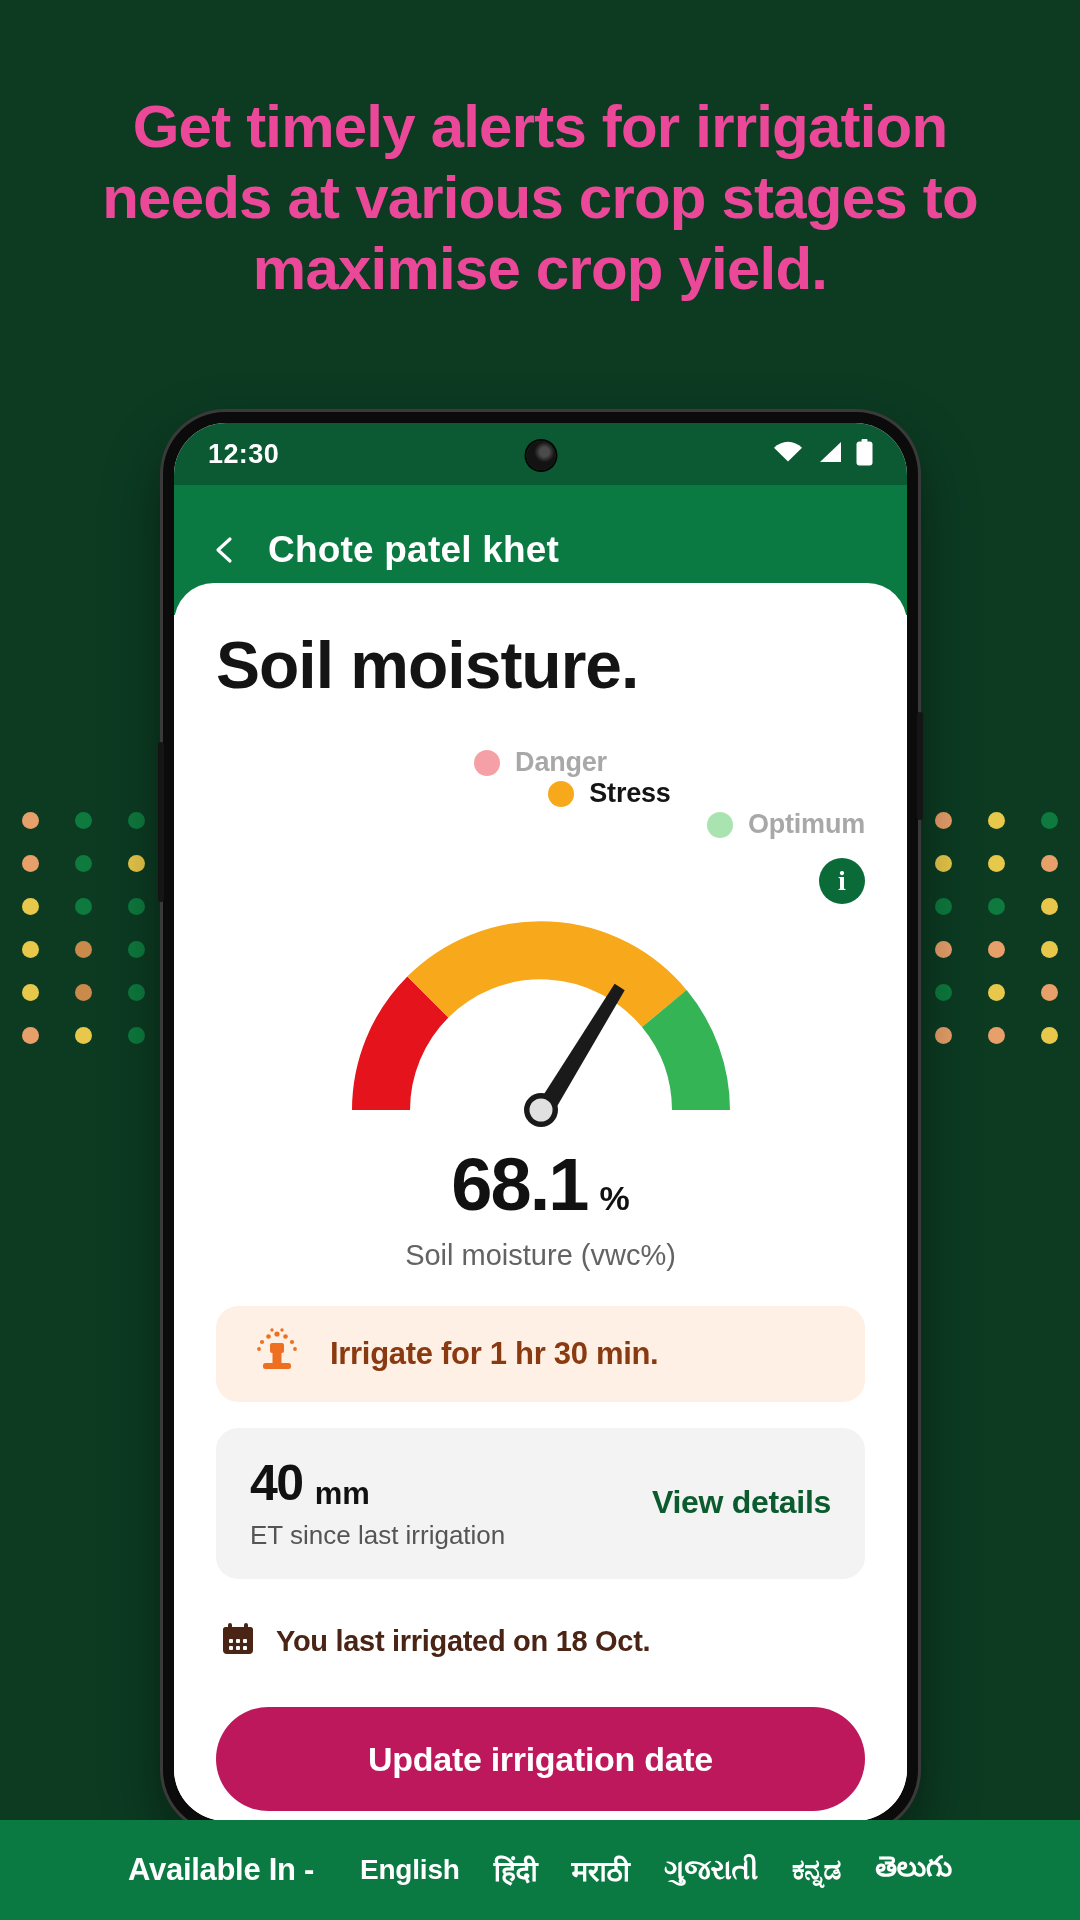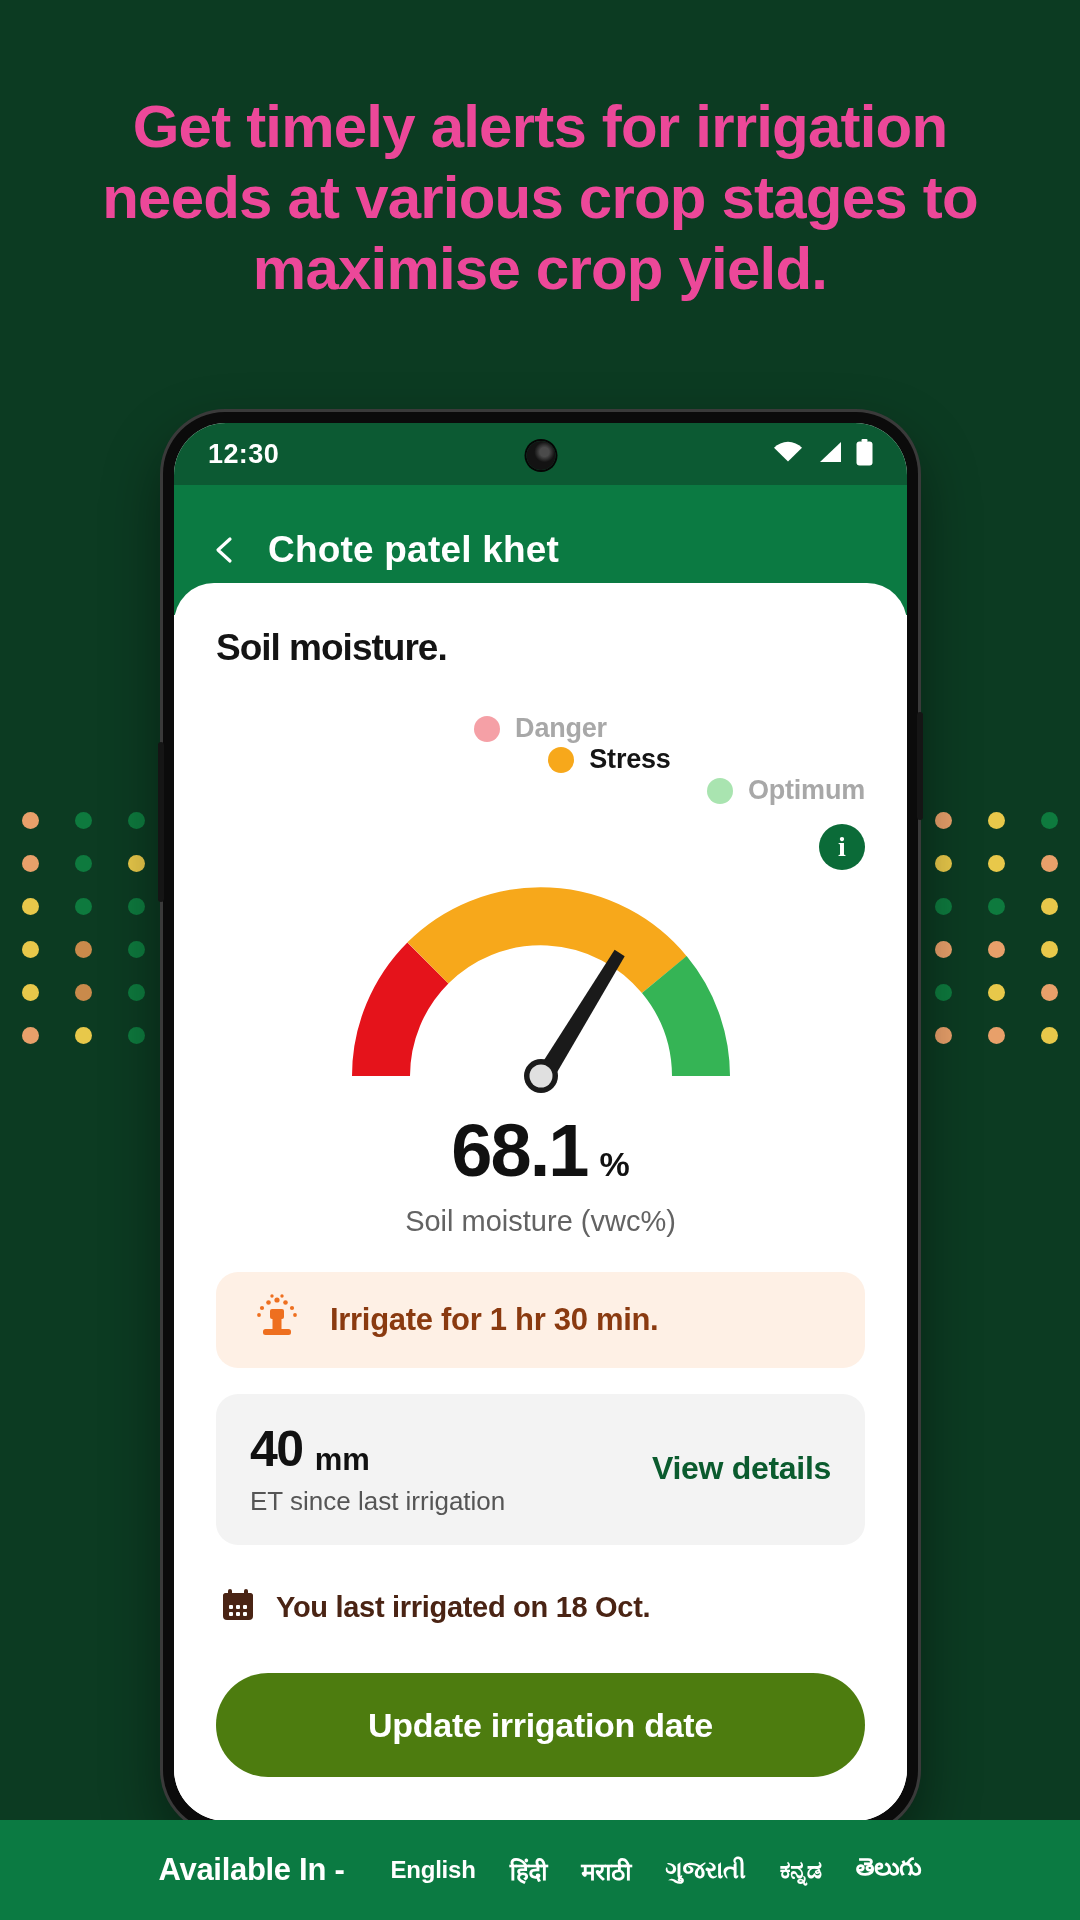--- a/index.html
+++ b/index.html
@@ -86,21 +86,21 @@
 
   
   .content {
     position:absolute; left:0; right:0; top:160px; bottom:0;
     background:#ffffff;
     border-top-left-radius:40px; border-top-right-radius:40px;
     padding:44px 42px 0 42px;
     z-index:3;
   }
   .card-title {
-    font-size:37px; font-weight:800; color:#141414;
+    font-size:66px; font-weight:800; color:#141414;
     letter-spacing:-1px; margin-bottom:44px;
   }
 
   
   .legend { display:flex; align-items:center; margin-bottom:10px;flex-direction:column; }
   .legend-item { display:flex; align-items:center; gap:15px; }
   .legend-item.l0 { flex:0 0 auto; }
   .legend-item.l1 { margin-left:138px; }
   .legend-item.l2 { margin-left:auto; }
   .legend-dot { width:26px; height:26px; border-radius:50%; flex:none; }
@@ -163,35 +163,35 @@
   }
 
   
   .last-row { display:flex; align-items:center; gap:20px; margin-top:42px; padding-left:4px; }
   .last-text { font-size:29px; font-weight:800; color:#4A2414; letter-spacing:-.3px; }
 
   
   .cta {
     margin-top:46px;
     height:104px; border-radius:52px;
-    background:#4d7c0f; color:#ffffff;
+    background:#be185d; color:#ffffff;
     display:flex; align-items:center; justify-content:center;
     font-size:34px; font-weight:800; letter-spacing:-.3px;
   }
 
   
   .langbar {
     position:absolute; left:0; bottom:0;
     width:1080px; height:100px;
     background:#0B7A42;
     display:flex; align-items:center; justify-content:center;
     gap:34px; color:#ffffff; z-index:10;
   }
   .lang-lead { font-size:31px; font-weight:800; letter-spacing:-.3px; margin-right:12px; }
-  .lang-item { font-size:24px; font-weight:700; letter-spacing:-.2px; }
+  .lang-item { font-size:28px; font-weight:700; letter-spacing:-.2px; }
 </style>
 </head>
 <body>
 
 <div class="headline">Get timely alerts for irrigation needs at various crop stages to maximise crop yield.</div>
 
 <div class="dots dots-left">
     <span style="background: rgb(232, 160, 106);"></span>
     <span style="background: rgb(14, 122, 62);"></span>
     <span style="background: rgb(14, 122, 62);"></span>

